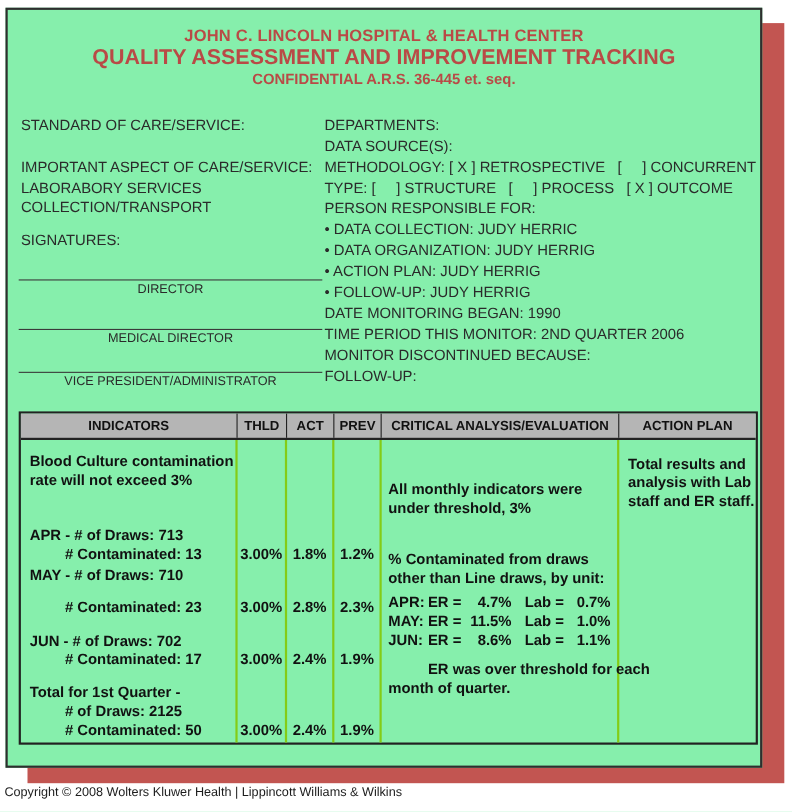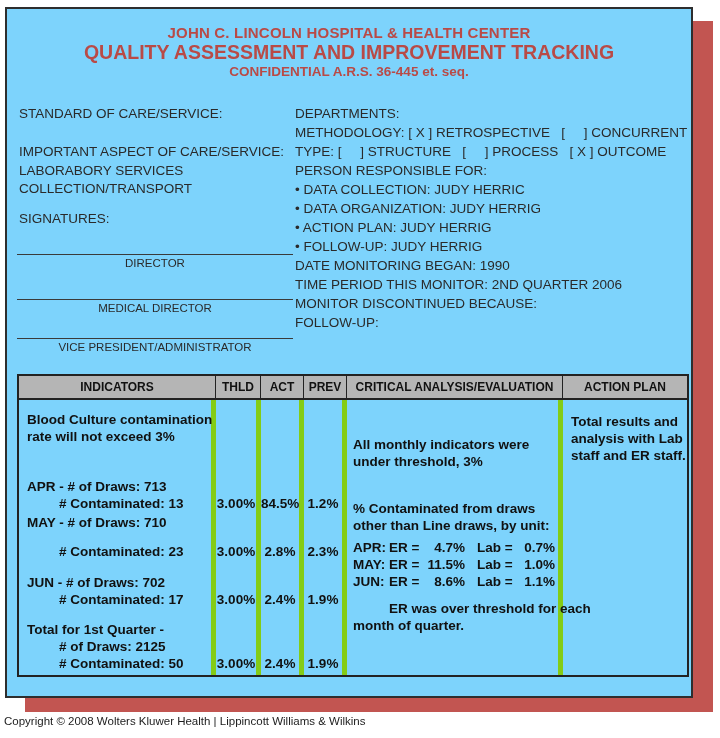--- a/index.html
+++ b/index.html
@@ -3,21 +3,21 @@
 <meta charset="utf-8">
 <style>
   html,body { margin:0; padding:0; }
   body {
     width:720px; height:738px; background:#ffffff; position:relative;
     font-family:"Liberation Sans", sans-serif; color:#262626;
     overflow:hidden;
   }
   .page {
     position:absolute; left:5px; top:7px; width:684px; height:687px;
-    background:#7dd3fc; border:2px solid #2e2e2e;
+    background:#86efac; border:2px solid #2e2e2e;
     box-shadow:20px 14px 0 0 #c25551;
   }
   .hline { position:absolute; left:0; width:100%; text-align:center; font-weight:bold; color:#b94a46; }
   .h1 { top:15px; font-size:15px; letter-spacing:0.2px; }
   .h2 { top:32px; font-size:19.5px; }
   .h3 { top:55px; font-size:13.5px;text-align:center; }
 
   .abs { position:absolute; }
   .ftext { font-size:13.5px; color:#2a2a2a; }
   .lp-block div { line-height:18.5px; }
@@ -38,21 +38,21 @@
   }
   .thead .hc {
     display:flex; align-items:center; justify-content:center;
     font-size:12px; border-right:1px solid #222222; overflow:hidden; white-space:nowrap;
   }
   .thead .hc:last-child { border-right:none; }
   .tbody {
     display:grid; grid-template-columns:197px 45px 43px 43px 216px 1fr;
     height:calc(100% - 24px);
   }
-  .tbody .bc { position:relative; border-right:5px solid #84cc16; font-size:13.5px; }
+  .tbody .bc { position:relative; border-right:2px solid #84cc16; font-size:13.5px; }
   .tbody .bc:last-child { border-right:none; }
   .cellline { position:absolute; white-space:nowrap; line-height:17px; }
   .valcell { position:absolute; left:0; width:100%; text-align:center; line-height:17px; }
   .urow { position:absolute; left:6px; display:flex; line-height:17px; }
   .urow .m  { width:36px; }
   .urow .el { width:34px; }
   .urow .ev { width:42px; text-align:right; }
   .urow .ll { width:44px; margin-left:12px; }
   .urow .lv { width:34px; text-align:right; }
 
@@ -81,20 +81,21 @@
   <div class="sigcap" style="top:248px;">DIRECTOR</div>
 
   <div class="sigline" style="top:290px;"></div>
   <div class="sigcap" style="top:293px;">MEDICAL DIRECTOR</div>
 
   <div class="sigline" style="top:329px;"></div>
   <div class="sigcap" style="top:332px;">VICE PRESIDENT/ADMINISTRATOR</div>
 
   <div class="rpanel">
     <div class="rline">DEPARTMENTS:</div>
+    <div class="rline">DATA SOURCE(S):</div>
     <div class="rline">METHODOLOGY: [ X ] RETROSPECTIVE   [     ] CONCURRENT</div>
     <div class="rline">TYPE: [     ] STRUCTURE   [     ] PROCESS   [ X ] OUTCOME</div>
     <div class="rline">PERSON RESPONSIBLE FOR:</div>
     <div class="rline">• DATA COLLECTION: JUDY HERRIC</div>
     <div class="rline">• DATA ORGANIZATION: JUDY HERRIG</div>
     <div class="rline">• ACTION PLAN: JUDY HERRIG</div>
     <div class="rline">• FOLLOW-UP: JUDY HERRIG</div>
     <div class="rline">DATE MONITORING BEGAN: 1990</div>
     <div class="rline">TIME PERIOD THIS MONITOR: 2ND QUARTER 2006</div>
     <div class="rline">MONITOR DISCONTINUED BECAUSE:</div>
@@ -131,21 +132,21 @@
       </div>
 
       <div class="bc">
         <div class="valcell" style="top:95px;">3.00%</div>
         <div class="valcell" style="top:143px;">3.00%</div>
         <div class="valcell" style="top:191px;">3.00%</div>
         <div class="valcell" style="top:255px;">3.00%</div>
       </div>
 
       <div class="bc">
-        <div class="valcell" style="top:95px;">84.5%</div>
+        <div class="valcell" style="top:95px;">1.8%</div>
         <div class="valcell" style="top:143px;">2.8%</div>
         <div class="valcell" style="top:191px;">2.4%</div>
         <div class="valcell" style="top:255px;">2.4%</div>
       </div>
 
       <div class="bc">
         <div class="valcell" style="top:95px;">1.2%</div>
         <div class="valcell" style="top:143px;">2.3%</div>
         <div class="valcell" style="top:191px;">1.9%</div>
         <div class="valcell" style="top:255px;">1.9%</div>

